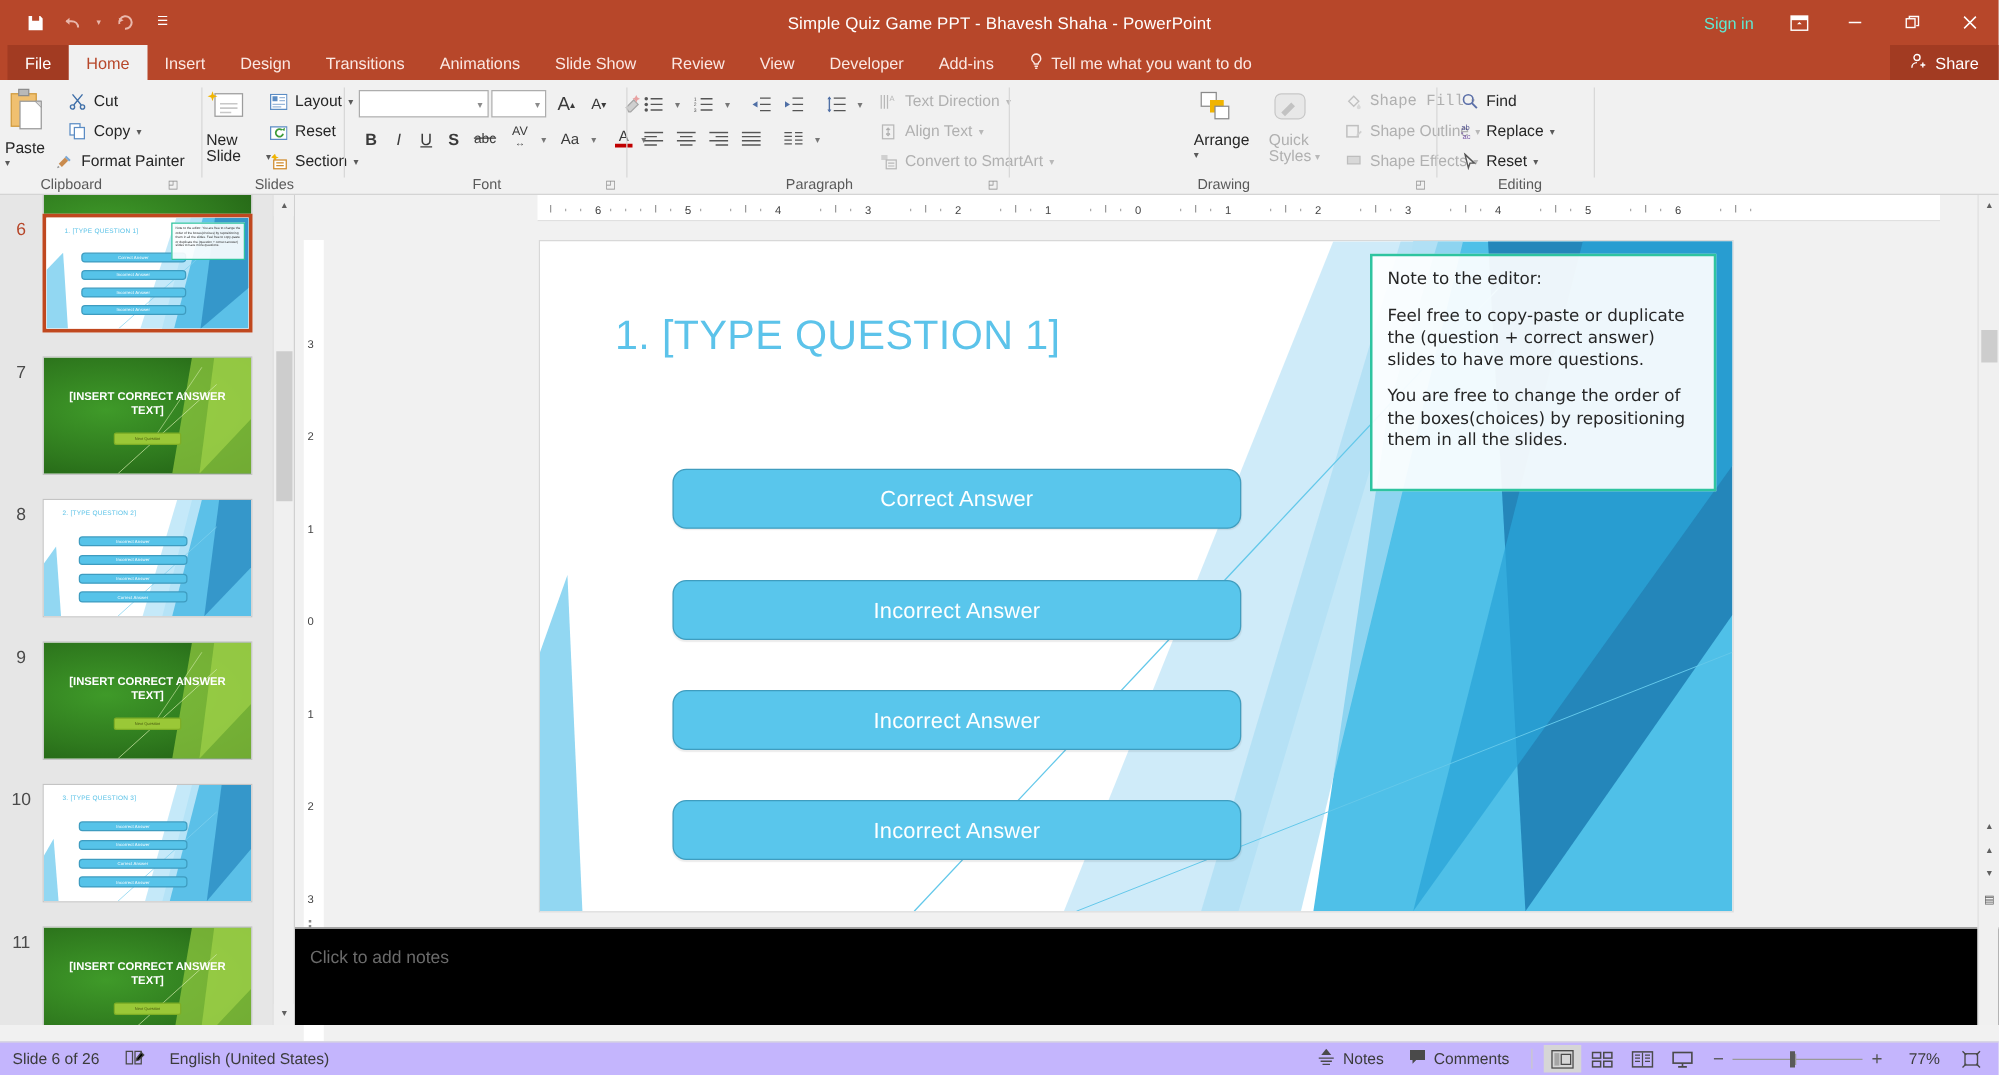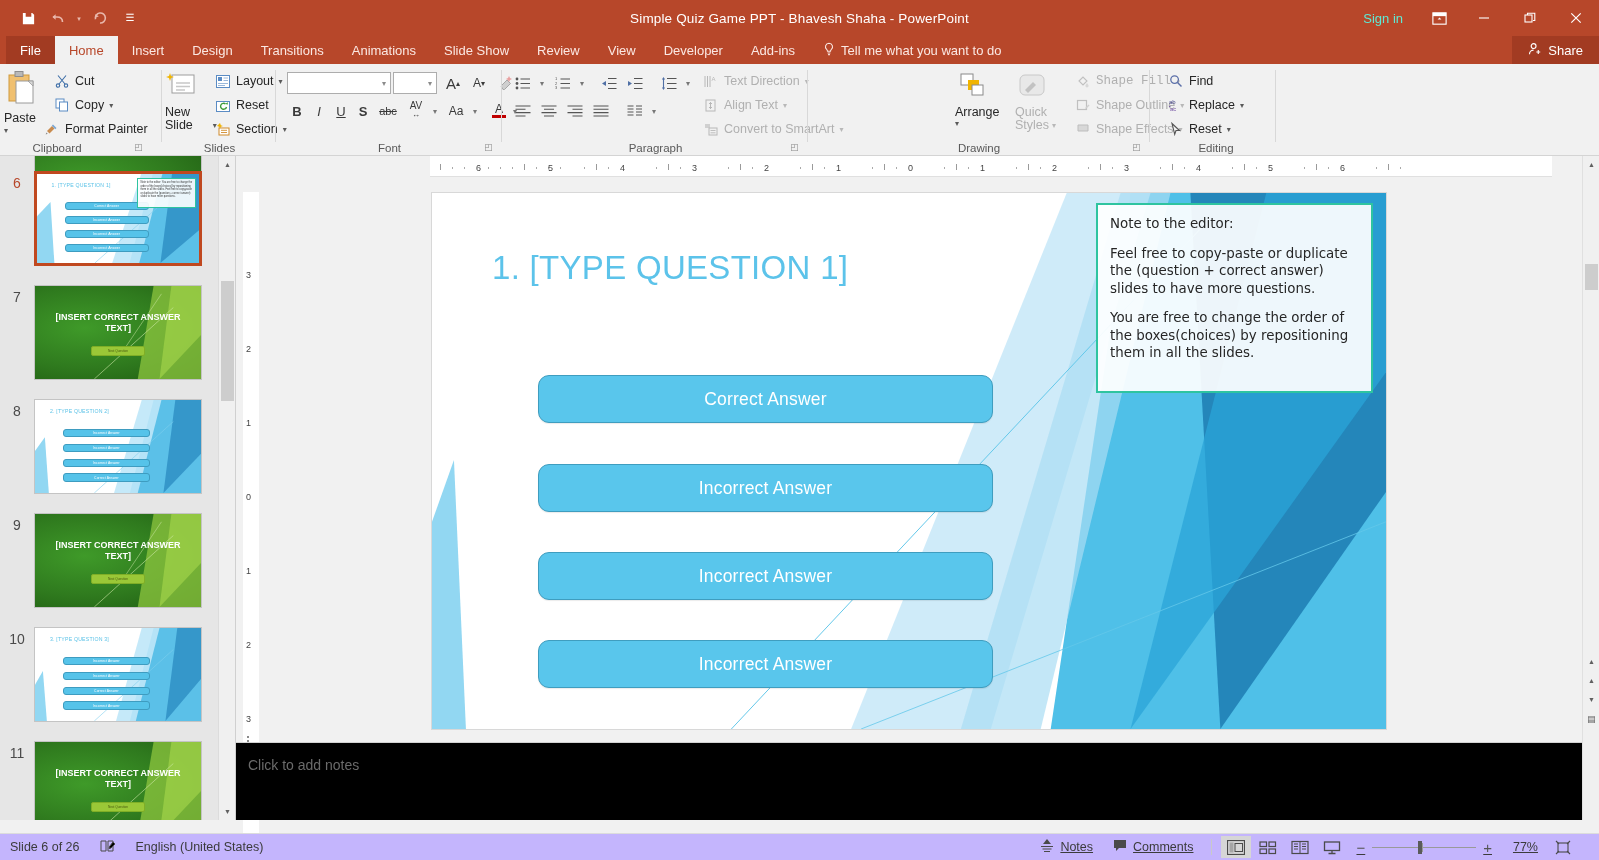--- a/index.html
+++ b/index.html
@@ -213,21 +213,21 @@
   }
   .rs-thumb { position: absolute; left: 2px; top: 108px; width: 13px; height: 26px; background: #cdcdcd; }
 
   
   .status {
     position: absolute; bottom: 0; left: 0; width: 1599px; height: 27px;
     background: #c4b5fd; border-top: 1px solid #dcdcdc;
     display: flex; align-items: center; font-size: 12.5px; color: #3b3b3b;
   }
   .st-item { display: flex; align-items: center; gap: 6px; padding: 0 10px; height: 27px; }
-  .st-right { position: absolute; right: 20px; display: flex; align-items: center; height: 27px; text-decoration: underline; }
+  .st-right { position: absolute; right: 6px; display: flex; align-items: center; height: 27px; }
   .viewbtn {
     width: 30px; height: 22px; display: flex; align-items: center; justify-content: center;
     color: #4a4a4a; margin: 0 1px;
   }
   .viewbtn.active { background: #d6d6d6; }
   .zoom-slider { display: flex; align-items: center; gap: 7px; padding: 0 8px; }
   .zs-track { position: relative; width: 104px; height: 1px; background: #999; }
   .zs-mid { position: absolute; left: 50px; top: -4px; width: 1px; height: 9px; background: #999; }
   .zs-handle { position: absolute; left: 46px; top: -6px; width: 4px; height: 13px; background: #5a5a5a; }
   .zs-sign { font-size: 15px; color: #555; line-height: 1; }

